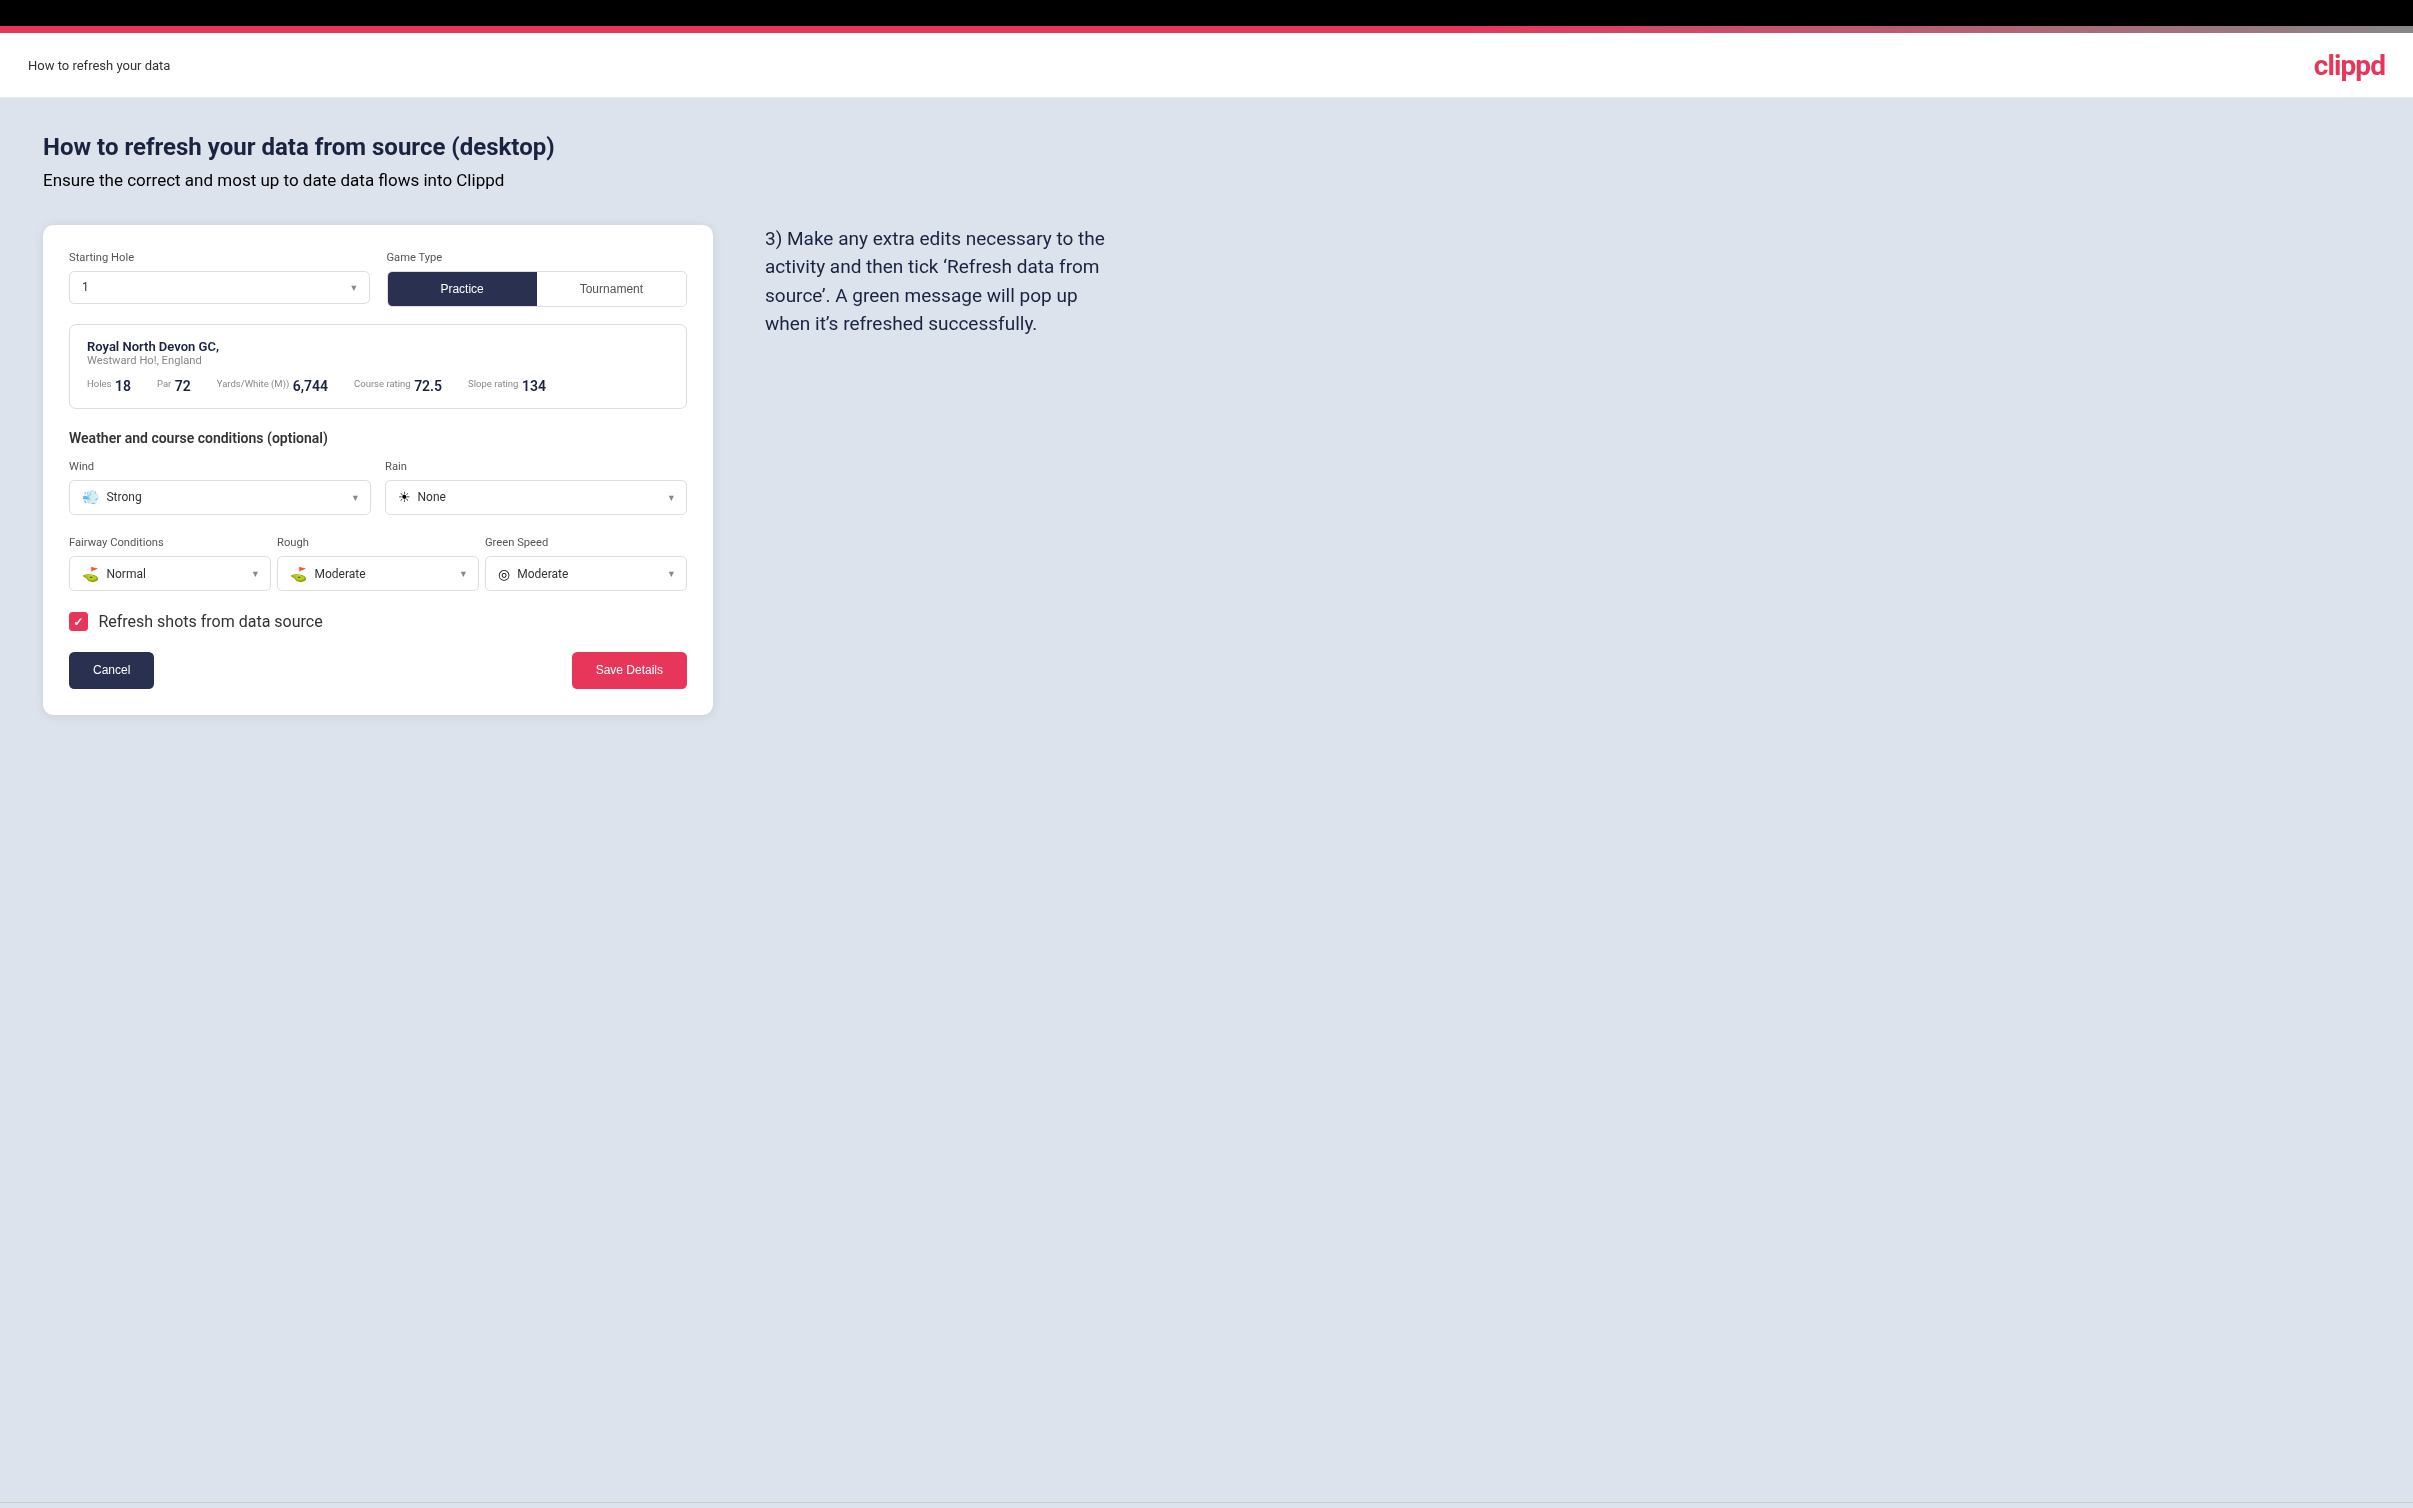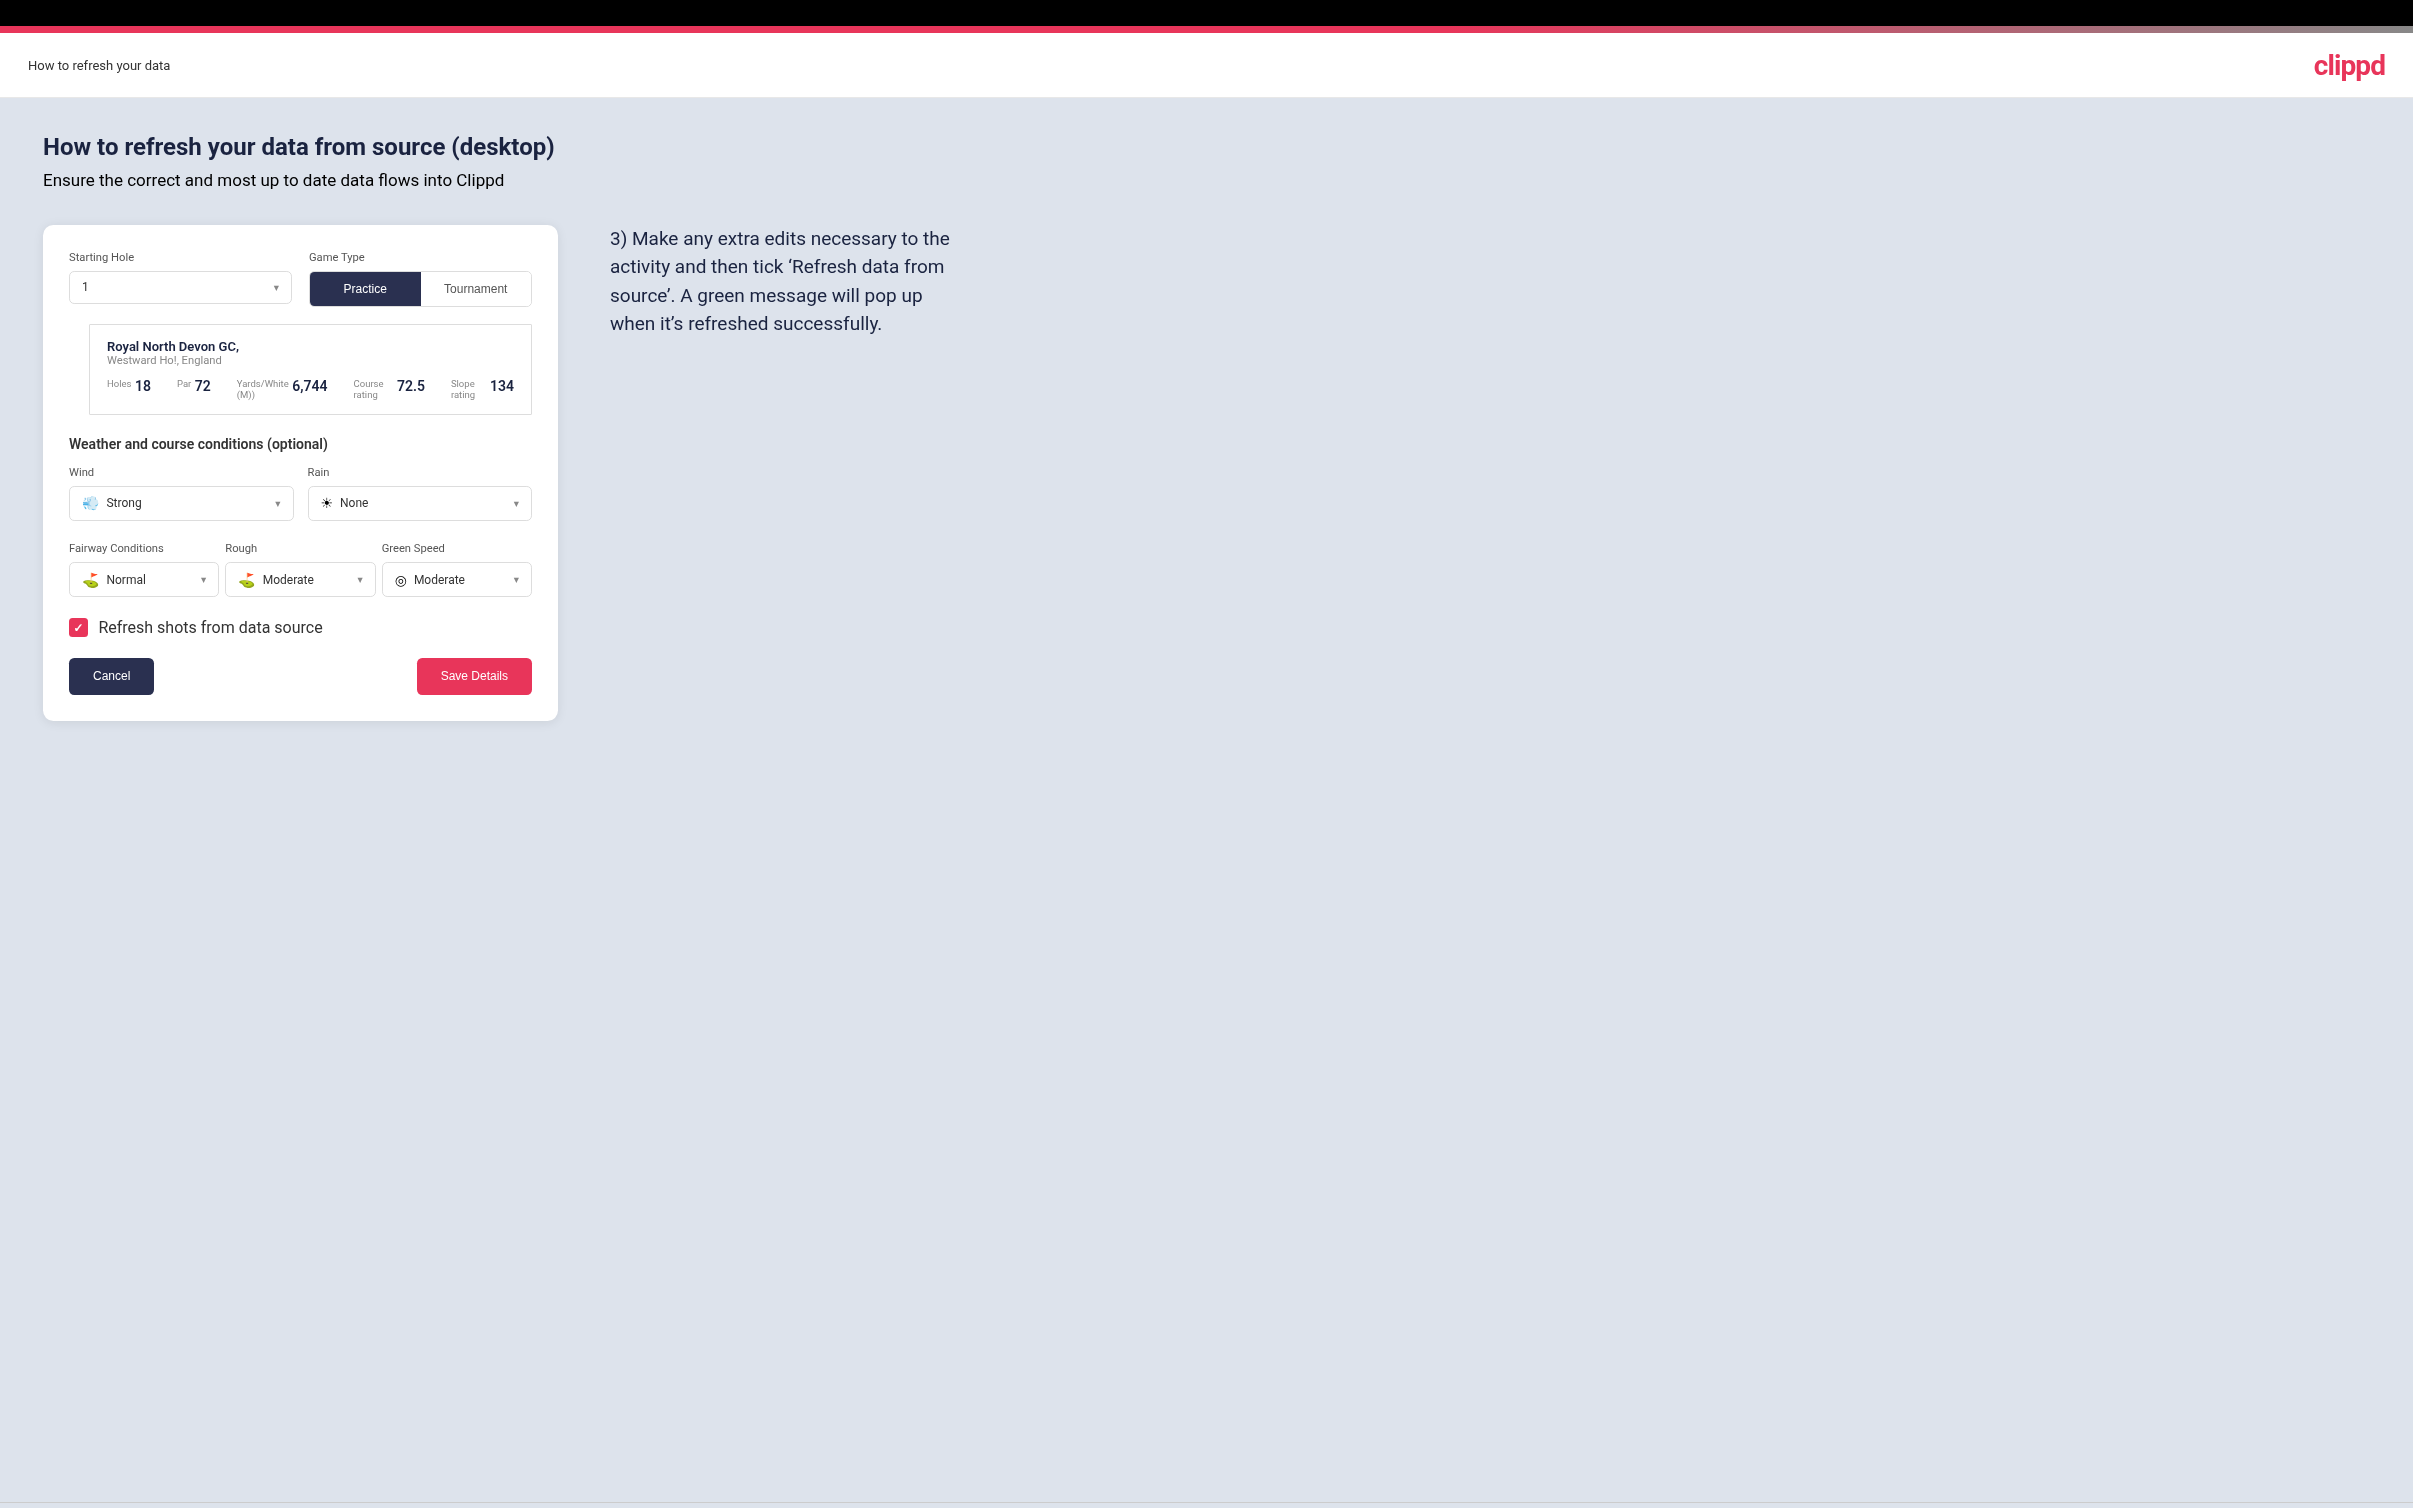--- a/index.html
+++ b/index.html
@@ -48,21 +48,21 @@
     }
     .content-area {
       display: flex;
       gap: 52px;
       align-items: flex-start;
     }
     .form-panel {
       background: #fff;
       border-radius: 10.4px;
       padding: 26px;
-      width: 515px;
+      width: 670px;
       box-shadow: 0 1.7px 10.4px rgba(0,0,0,0.08);
     }
     .form-row {
       display: flex;
       gap: 17px;
       margin-bottom: 17px;
     }
     .form-group {
       flex: 1;
     }
@@ -106,24 +106,23 @@
       border: none;
       background: #fff;
       color: #555;
     }
     .game-type-btn.active {
       background: #2a3050;
       color: #fff;
     }
     .course-info-box {
       border: 0.9px solid #ddd;
-      border-radius: 1px;
+      border-radius: 7px;
       padding: 14px 17px;
       margin-bottom: 21px;
-      margin-left: 20px;
     }
     .course-name {
       font-size: 13px;
       font-weight: 600;
       color: #1a2340;
     }
     .course-location {
       font-size: 11.2px;
       color: #888;
       margin-bottom: 10.4px;

